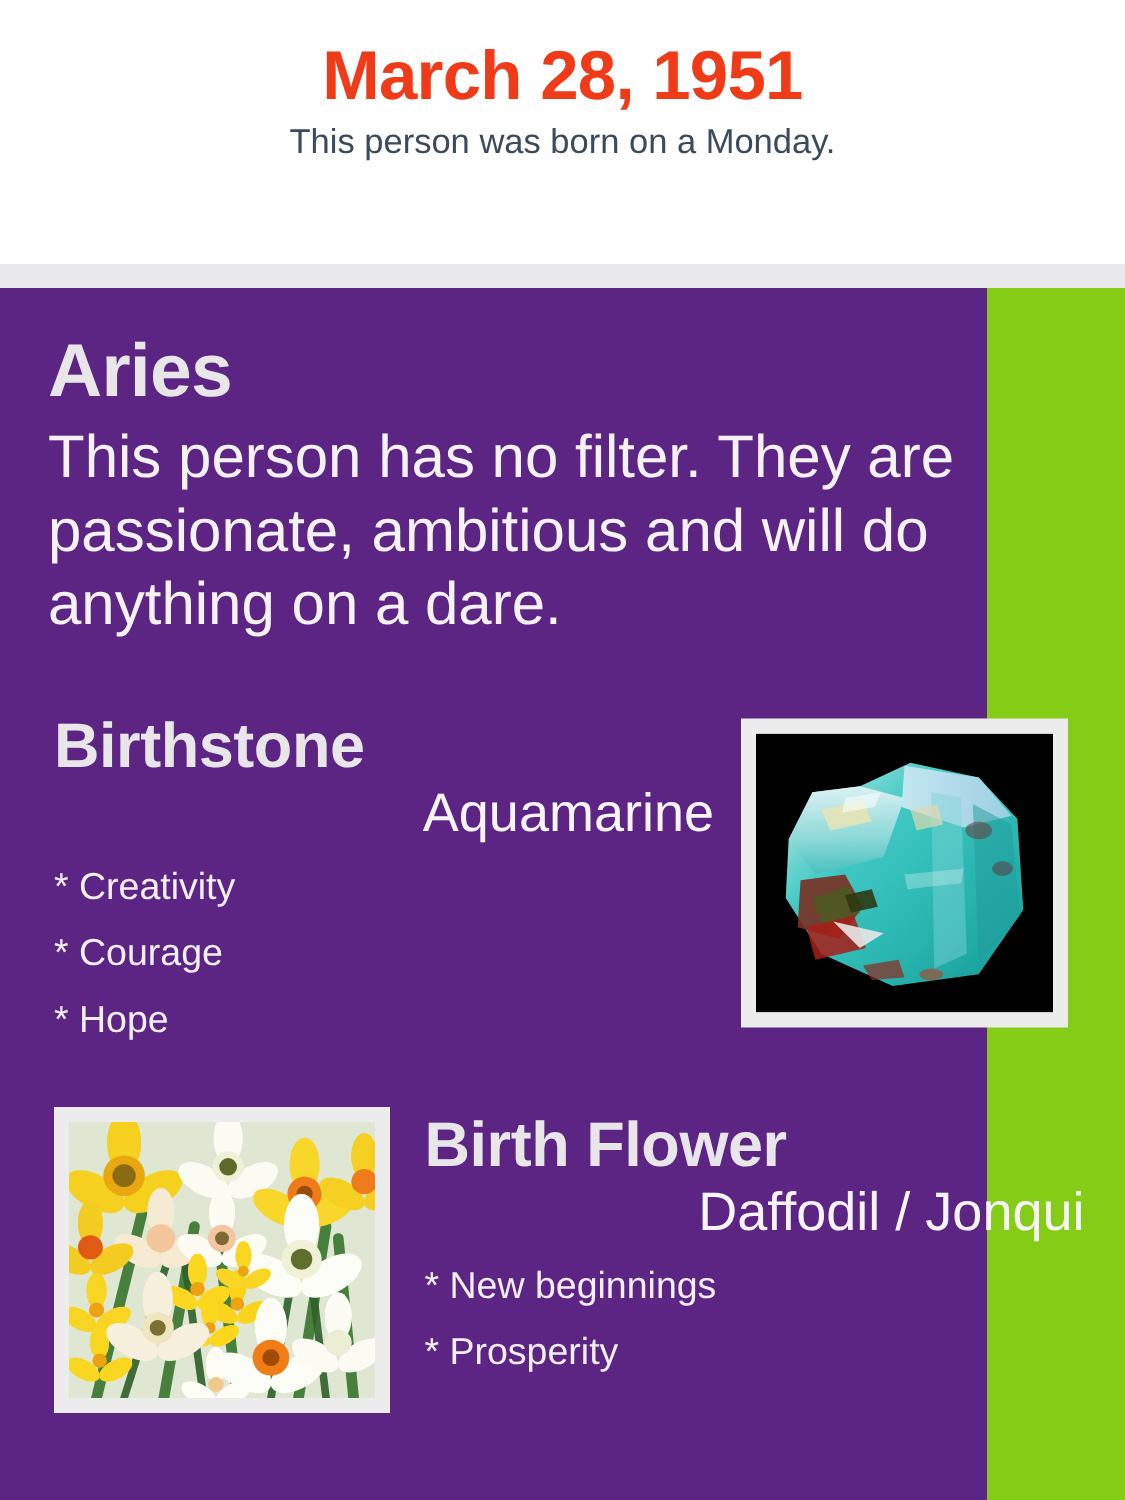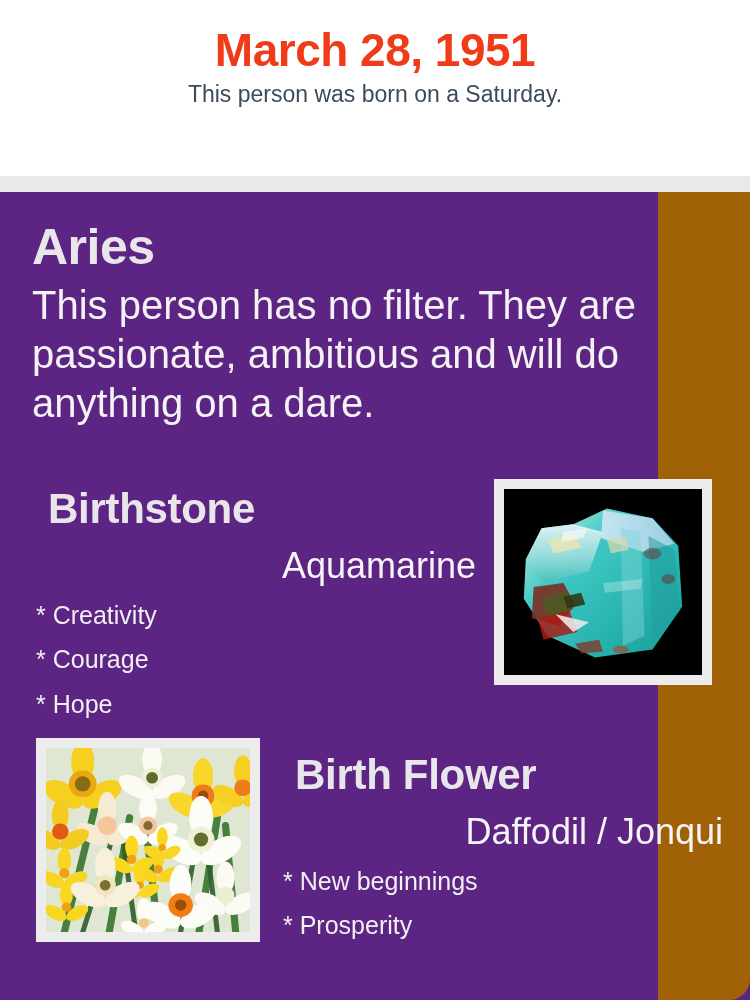--- a/index.html
+++ b/index.html
@@ -10,22 +10,21 @@
     width: 750px;
     height: 1000px;
     background: #5c2483;
     font-family: "Liberation Sans", sans-serif;
     overflow: hidden;
   }
   .page {
     position: relative;
     width: 750px;
     height: 1000px;
-    background: #a16207;
-    border-radius: 21px;
+    background: #84cc16;
   }
 
   
   .header {
     position: absolute;
     left: 0; top: 0;
     width: 750px;
     height: 176px;
     background: #ffffff;
     text-align: center;
@@ -101,21 +100,21 @@
   }
 
   
   .birthstone-block {
     position: absolute;
     left: 36px;
     top: 282px;
     width: 440px;
   }
   .section-title {
-    margin: 12px;
+    margin: 0;
     font-size: 42px;
     font-weight: bold;
     line-height: 1.1;
     color: #e9e6ea;
     letter-spacing: -0.3px;
   }
   .section-subtitle {
     margin: 0;
     padding-top: 2px;
     font-size: 36px;
@@ -172,21 +171,21 @@
 
   svg { display: block; }
 </style>
 </head>
 <body>
 
 <div class="page">
 
   <div class="header">
     <h1 class="header-date">March 28, 1951</h1>
-    <p class="header-note">This person was born on a Saturday.</p>
+    <p class="header-note">This person was born on a Monday.</p>
   </div>
 
   <div class="divider-strip"></div>
 
   <div class="body-panel">
 
     <div class="zodiac-block">
       <h2 class="zodiac-name">Aries</h2>
       <p class="zodiac-desc">This person has no filter. They are passionate, ambitious and will do anything on a dare.</p>
     </div>

